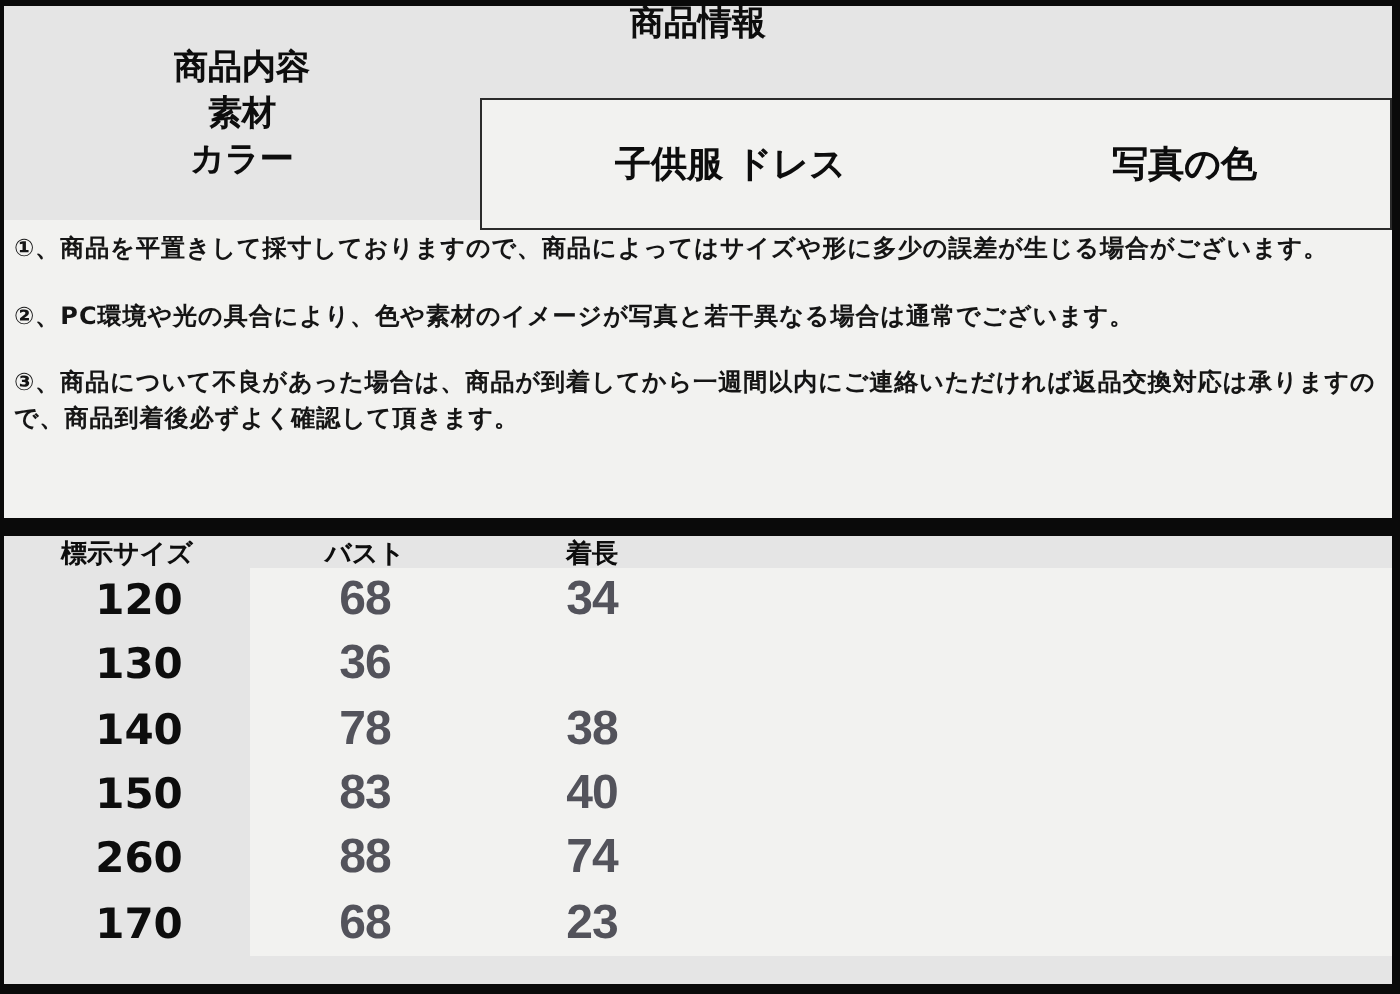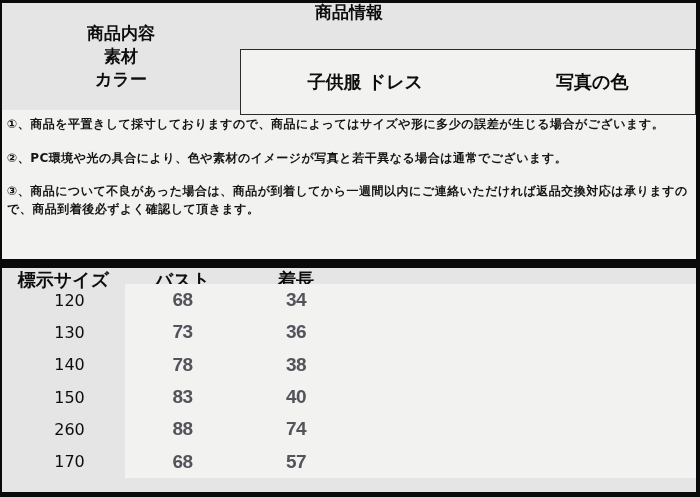--- a/index.html
+++ b/index.html
@@ -47,40 +47,40 @@
     overflow:hidden;
   }
   .notice-body p{margin:0 0 16px 0;line-height:17.5px;letter-spacing:0.5px;}
   
   .separator{height:9px;background:#0a0a0a;}
   
   .size-header{
     height:16px;
     display:grid;grid-template-columns:123px 115px 112px 1fr;
     align-items:center;
-    font-size:18px;font-weight:bold;color:#0d0d0d;
+    font-size:13px;font-weight:bold;color:#0d0d0d;
   }
   .size-header span{text-align:center;white-space:nowrap;}
   .size-body{position:relative;height:194px;}
   .size-body .light-area{
     position:absolute;left:123px;right:0;top:0;bottom:0;
     background:#f2f2f0;
   }
   .size-rows{
     position:absolute;left:0;right:0;top:0;bottom:0;
     display:grid;grid-template-rows:repeat(6,1fr);
   }
   .size-row{
     display:grid;grid-template-columns:123px 115px 112px 1fr;
     align-items:center;
   }
   .size-row span{text-align:center;}
-  .cell-size{font-size:16px;font-weight:normal;color:#0d0d0d;margin-left:12px;}
+  .cell-size{font-size:21px;font-weight:bold;color:#0d0d0d;margin-left:12px;}
   .cell-num{
-    font-size:19px;font-weight:600;color:#53535b;
+    font-size:24px;font-weight:600;color:#53535b;
     letter-spacing:-0.5px;
     font-family:"Liberation Sans","DejaVu Sans",sans-serif;
   }
 </style>
 </head>
 <body>
 
 <div class="canvas">
 
   <div class="info-title">商品情報</div>
@@ -118,21 +118,20 @@
     <div class="light-area"></div>
     <div class="size-rows">
       <div class="size-row">
         <span class="cell-size">120</span>
         <span class="cell-num">68</span>
         <span class="cell-num">34</span>
         <span></span>
       </div>
       <div class="size-row">
         <span class="cell-size">130</span>
-        <span class="cell-num">73</span>
         <span class="cell-num">36</span>
         <span></span>
       </div>
       <div class="size-row">
         <span class="cell-size">140</span>
         <span class="cell-num">78</span>
         <span class="cell-num">38</span>
         <span></span>
       </div>
       <div class="size-row">
@@ -143,19 +142,19 @@
       </div>
       <div class="size-row">
         <span class="cell-size">260</span>
         <span class="cell-num">88</span>
         <span class="cell-num">74</span>
         <span></span>
       </div>
       <div class="size-row">
         <span class="cell-size">170</span>
         <span class="cell-num">68</span>
-        <span class="cell-num">57</span>
+        <span class="cell-num">23</span>
         <span></span>
       </div>
     </div>
   </div>
 
 </div>
 
 </body></html>

